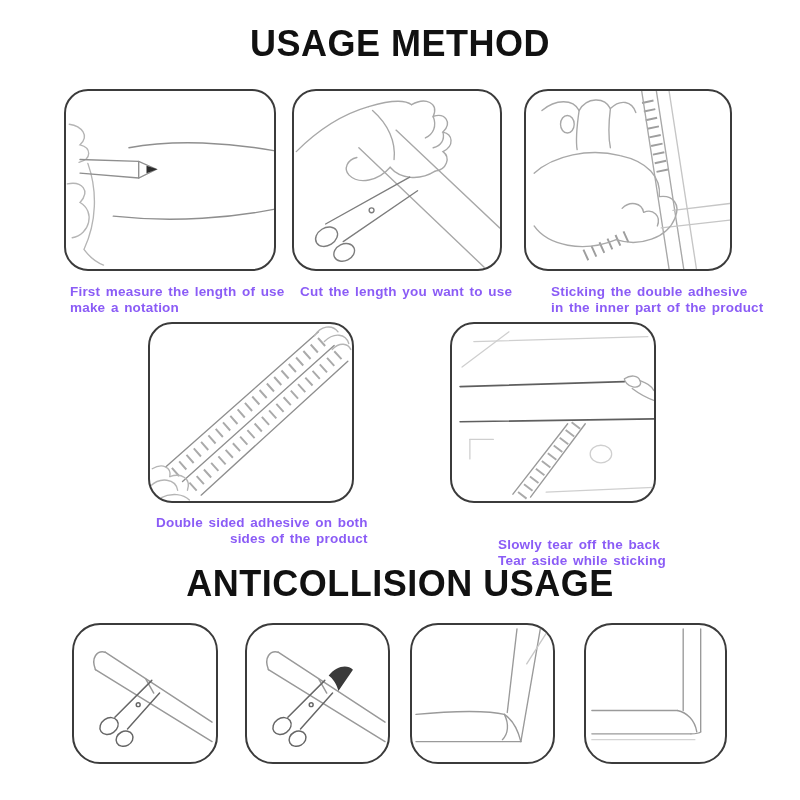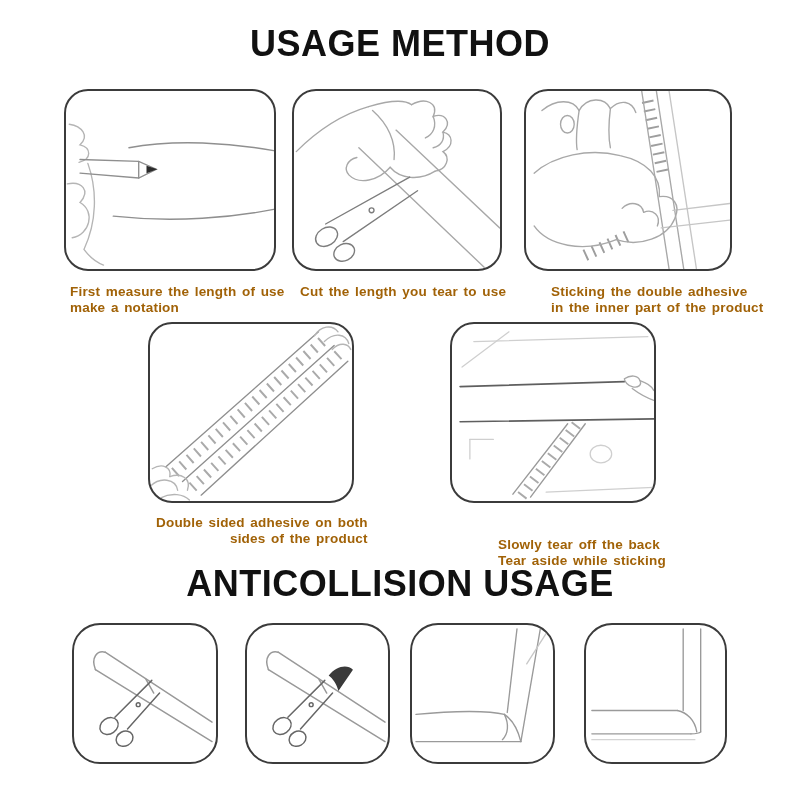--- a/index.html
+++ b/index.html
@@ -14,21 +14,21 @@
   }
   #usage-title{top:26px;}
   #anti-title{top:566px;}
   .panel{
     position:absolute;background:#ffffff;border:2.4px solid #3b3b3b;
     border-radius:24px;overflow:hidden;box-sizing:border-box;
   }
   .panel svg{display:block;width:100%;height:100%;}
   .panel.small{border-radius:28px;border-width:2.6px;}
   .caption{
-    position:absolute;font-size:13.5px;font-weight:bold;color:#a16207;
+    position:absolute;font-size:13.5px;font-weight:bold;color:#8b5cf6;
     line-height:15.5px;letter-spacing:.2px;word-spacing:1.6px;white-space:nowrap;
   }
   #panel-measure{left:64px;top:89px;width:212px;height:182px;}
   #panel-cut{left:292px;top:89px;width:210px;height:182px;}
   #panel-stick{left:524px;top:89px;width:208px;height:182px;}
   #panel-adhesive{left:148px;top:322px;width:206px;height:181px;}
   #panel-tear{left:450px;top:322px;width:206px;height:181px;}
   #caption-measure{left:70px;top:284px;}
   #caption-cut{left:300px;top:284px;}
   #caption-stick{left:534px;top:284px;margin-left:17px;}
@@ -84,21 +84,21 @@
       <g fill="none" stroke="#7d7d7d" stroke-width="1.4" stroke-linecap="round">
         <path d="M32,136 L118,88"></path>
         <path d="M50,154 L126,102"></path>
         <ellipse cx="33" cy="149" rx="12" ry="9" transform="rotate(-32 33 149)"></ellipse>
         <ellipse cx="51" cy="165" rx="11" ry="8.5" transform="rotate(-26 51 165)"></ellipse>
         <circle cx="79" cy="122" r="2.5"></circle>
       </g>
     </svg>
   </div>
   <div class="caption" id="caption-cut">
-    <div>Cut the length you tear to use</div>
+    <div>Cut the length you want to use</div>
   </div>
 
   <div class="panel" id="panel-stick">
     <svg viewBox="0 0 208 182">
       <path d="M124,10 L140,86" stroke="#9e9e9e" stroke-width="12" stroke-dasharray="2 7" fill="none"></path>
       <path d="M60,168 L104,148" stroke="#9e9e9e" stroke-width="12" stroke-dasharray="2 7" fill="none"></path>
       <g fill="none" stroke="#a8a8a8" stroke-width="1.4" stroke-linecap="round">
         <path d="M118,0 L146,182"></path>
         <path d="M133,0 L161,182"></path>
         <path d="M146,0 L174,182" stroke="#c6c6c6"></path>

